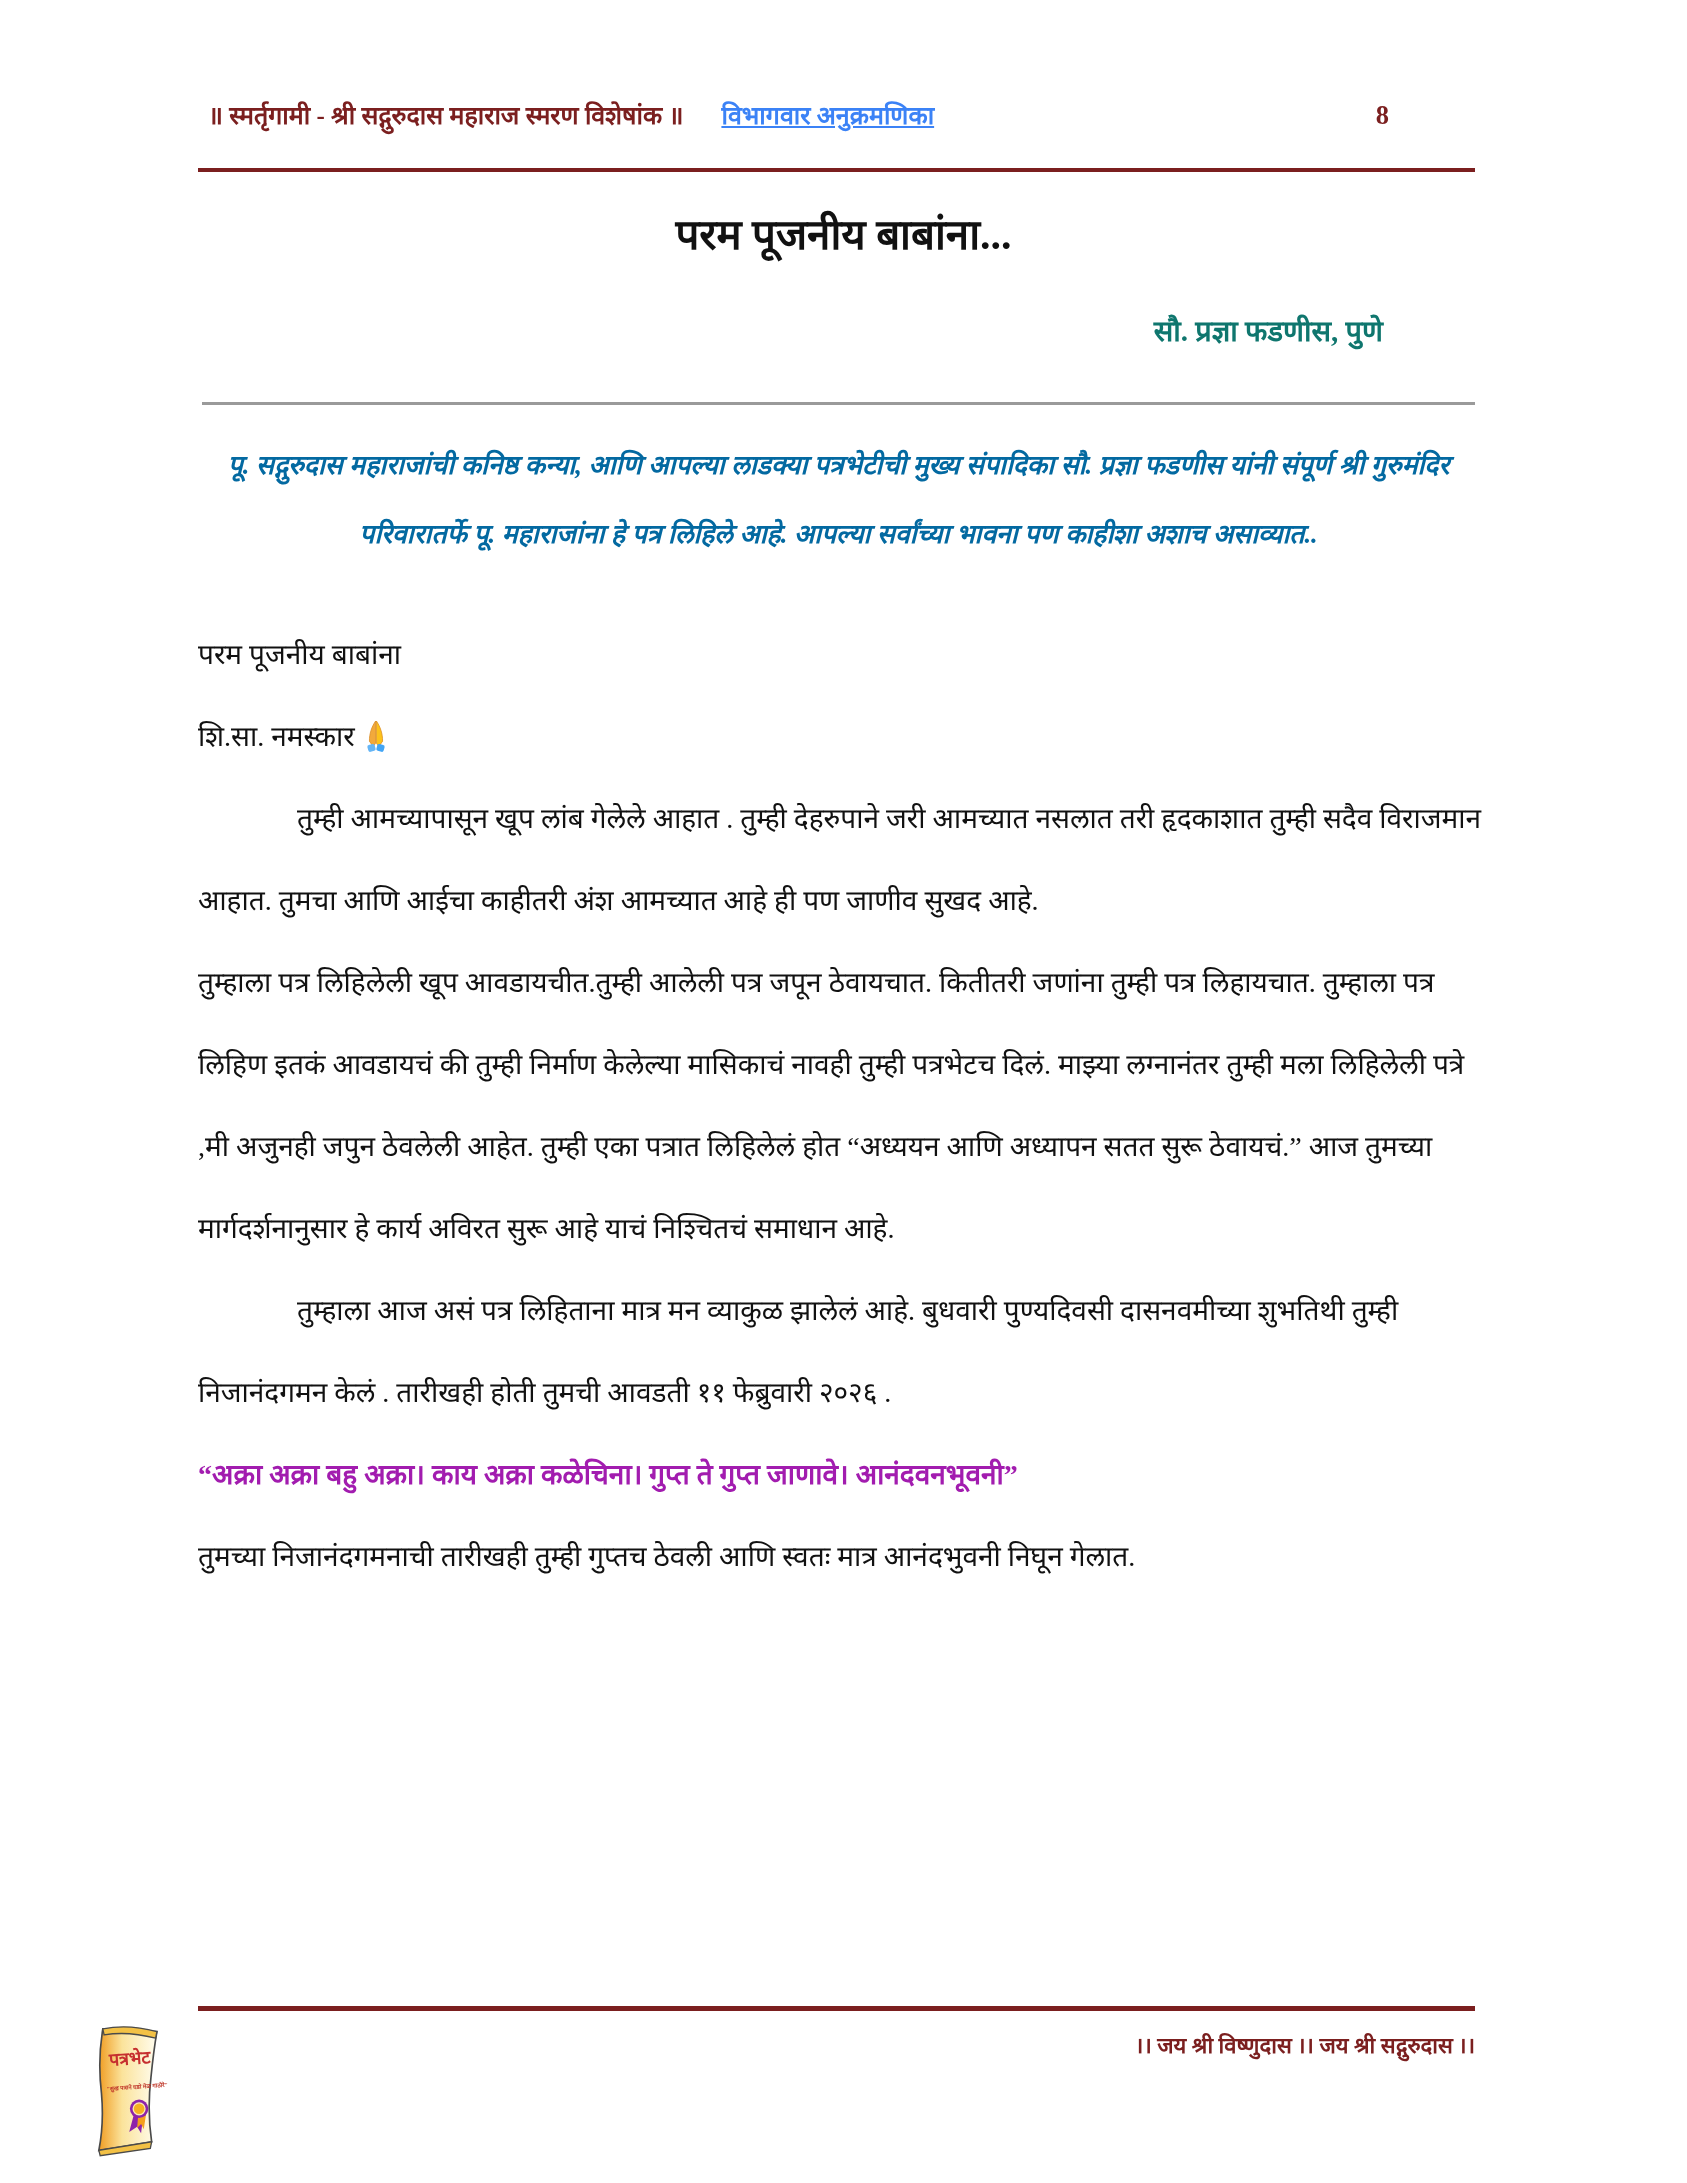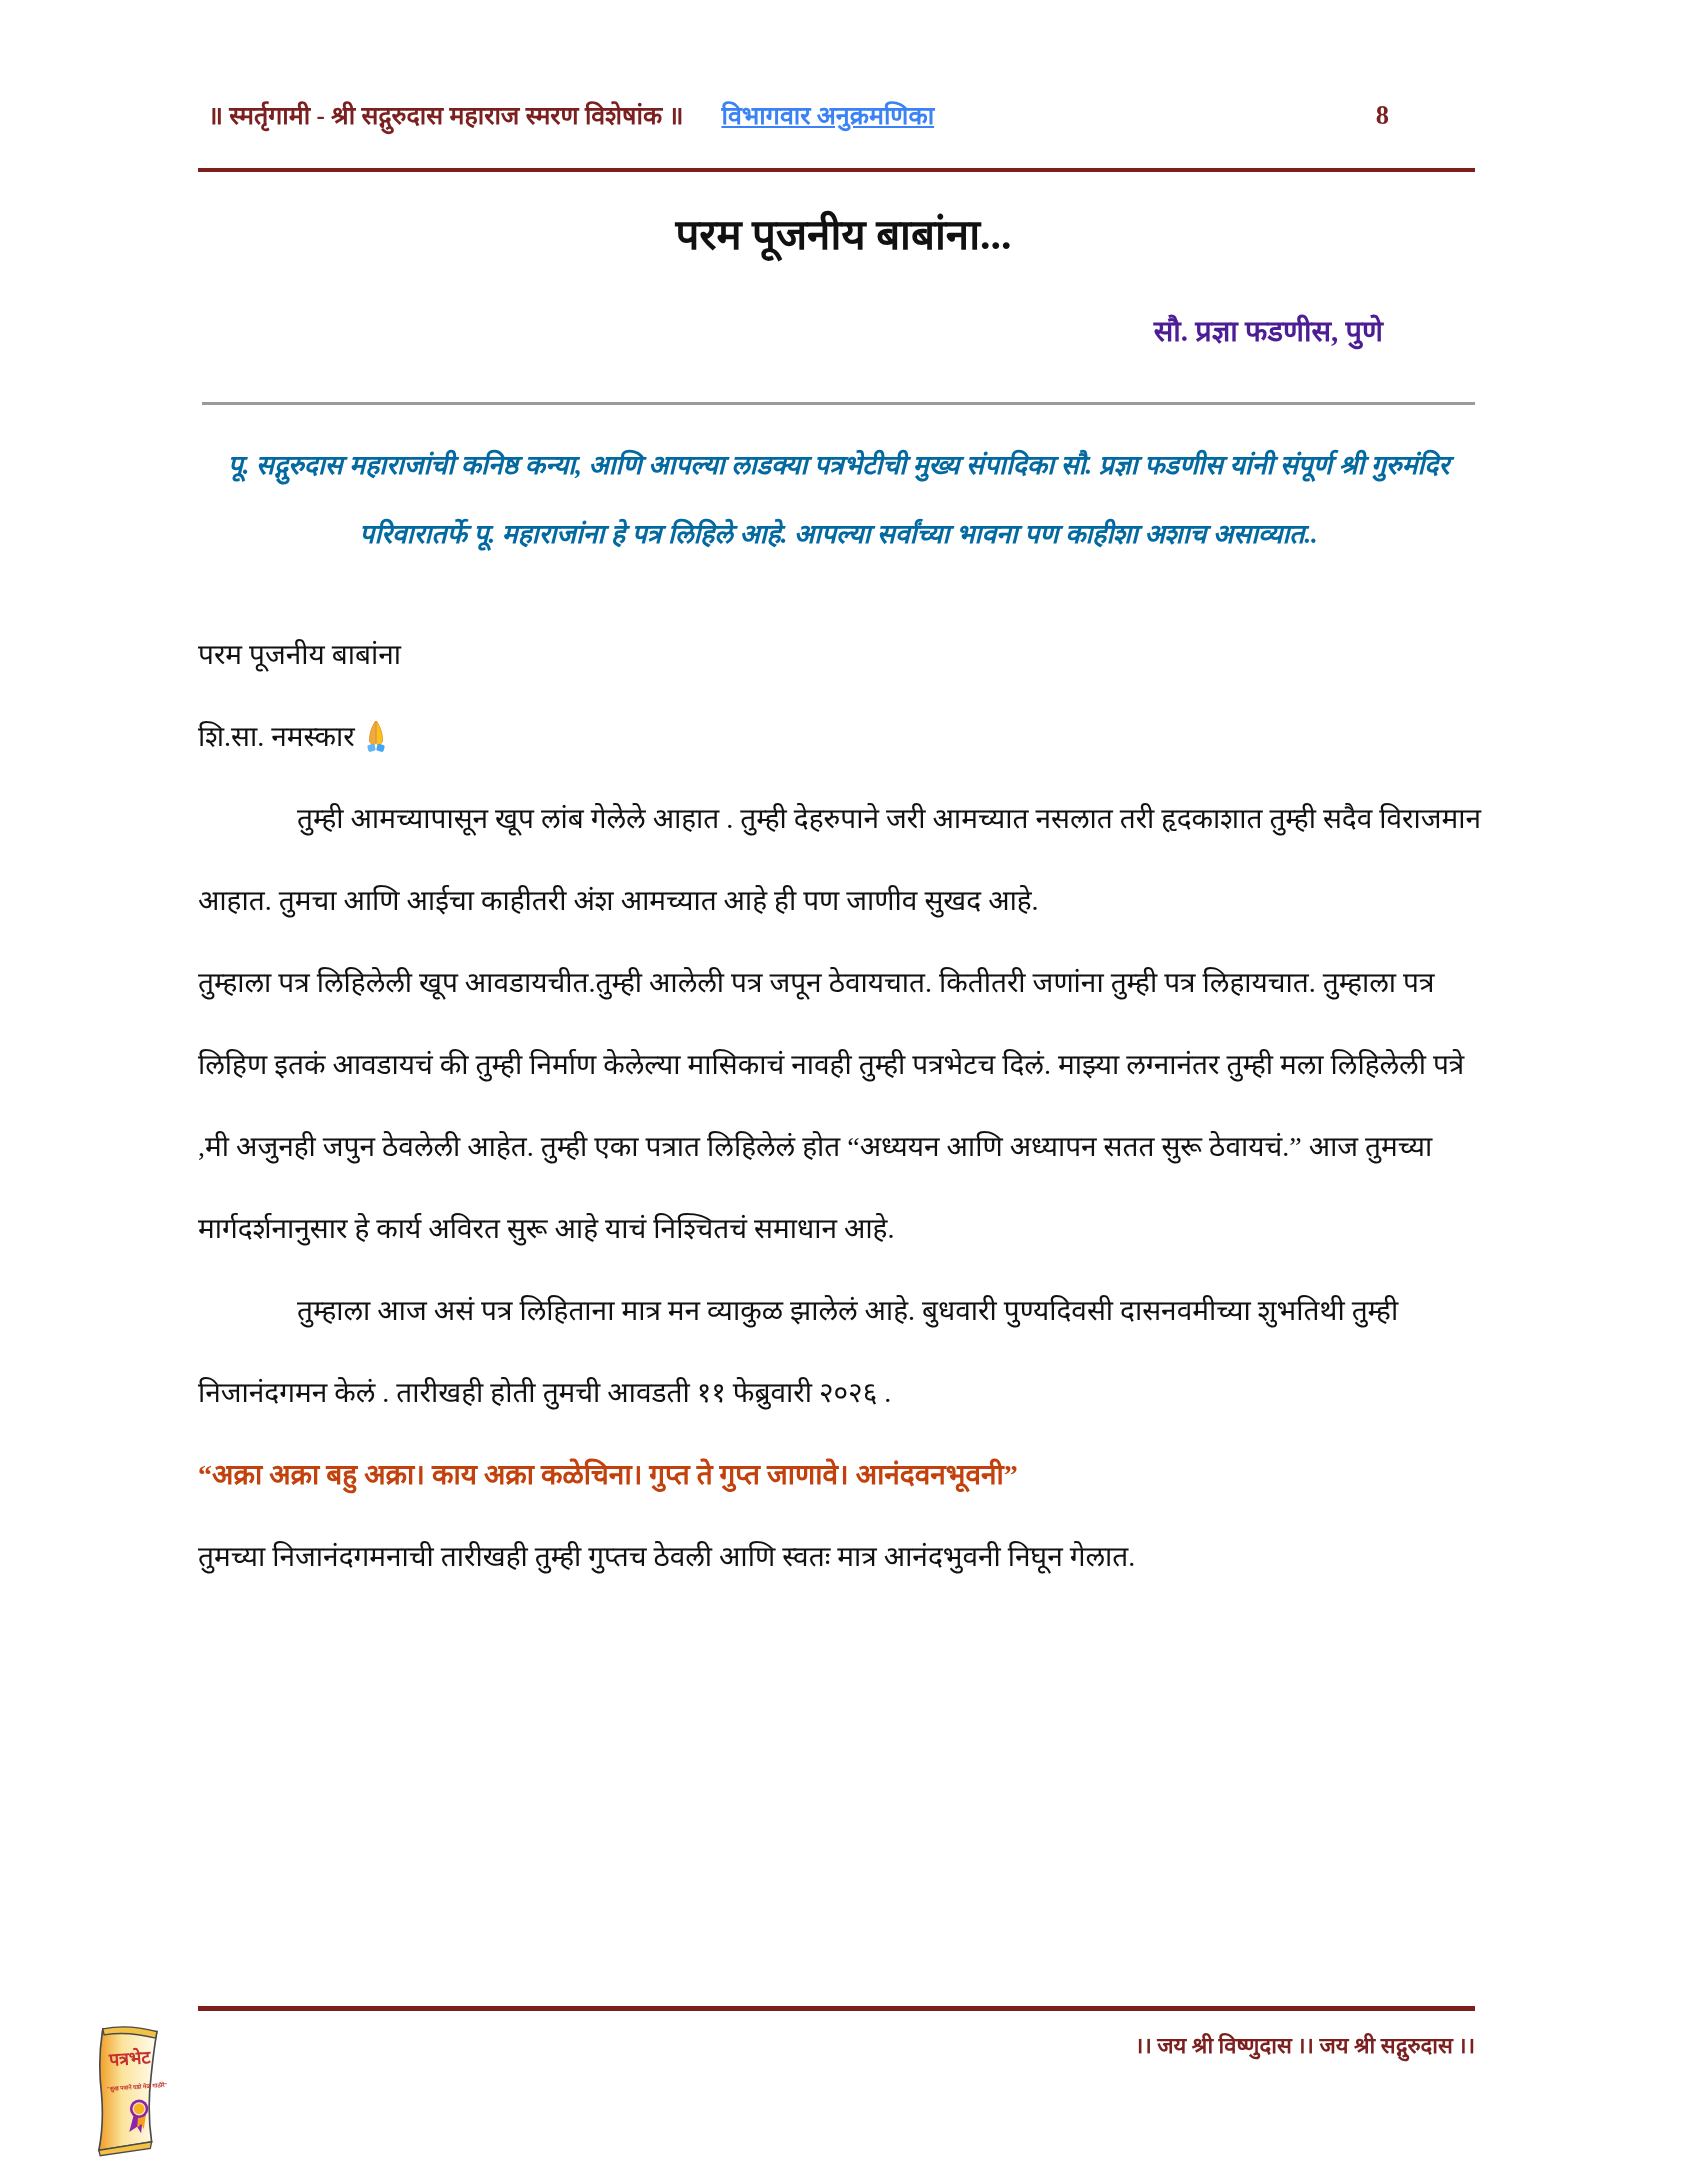--- a/index.html
+++ b/index.html
@@ -25,40 +25,40 @@
   .header .page-num{margin-left:auto;margin-right:86px;font-size:26.5px;}
   .rule-maroon{position:absolute;background:#7b1f1f;}
   .rule-header{left:198px;right:212px;top:168px;height:4px;}
   
   .article-title{
     position:absolute;left:0;right:0;top:204px;
     text-align:center;font-size:42px;font-weight:bold;color:#111;
   }
   .byline{
     position:absolute;left:198px;right:304px;top:310px;
-    text-align:right;font-size:29px;font-weight:600;color:#4c1d95;
+    text-align:right;font-size:29px;font-weight:600;color:#0f766e;
   }
   .rule-gray{
     position:absolute;left:202px;right:212px;top:402px;height:3.3px;
     background:#9a9a9a;
   }
   
   .intro{
     position:absolute;left:218px;right:228px;top:431px;
     text-align:center;font-style:italic;font-weight:600;
     font-size:26.5px;line-height:69px;color:#0369a1;
   }
   
   .body-text{
     position:absolute;left:198px;right:198px;top:614px;
     font-size:28px;line-height:82px;text-align:left;color:#111;
   }
   .body-text p{margin:0;}
   .body-text p.indent{text-indent:99px;}
-  .body-text p.quote{color:#c2410c;font-weight:600;font-family:Liberation Serif, serif;}
+  .body-text p.quote{color:#a21caf;font-weight:600;font-family:Liberation Serif, serif;}
   .emoji{
     display:inline-block;width:30px;height:34px;
     vertical-align:-6.6px;margin-left:6.6px;
   }
   
   .rule-footer{left:198px;right:212px;top:2006px;height:4.6px;}
   .blessing{
     position:absolute;left:198px;right:212px;top:2026px;
     text-align:right;font-weight:bold;font-size:22px;line-height:40px;
     color:#7b1f1f;

